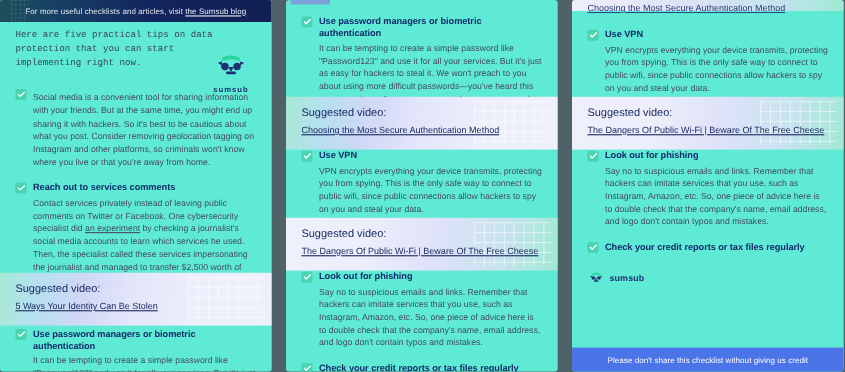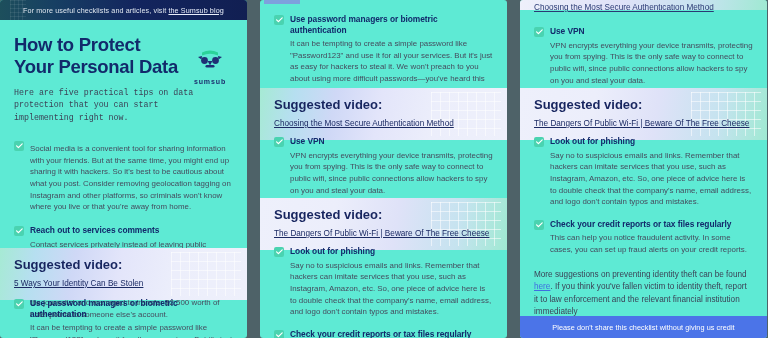--- a/index.html
+++ b/index.html
@@ -154,21 +154,21 @@
     position: absolute;
     right: 6px; top: 4px; bottom: 4px; width: 70px;
     background-image:
       linear-gradient(to right, rgba(255,255,255,.55) 1px, transparent 1px),
       linear-gradient(to bottom, rgba(255,255,255,.55) 1px, transparent 1px);
     background-size: 9px 9px;
     pointer-events: none;
   }
   .video-label {
     position: relative; z-index: 2;
-    font-size: 13px; font-weight: bold; color: #17255f;
+    font-size: 10px; font-weight: normal; color: #17255f;
   }
   .video-link {
     position: relative; z-index: 2;
     display: inline-block;
     margin-top: 3px;
     font-size: 8.2px;
     color: #1b2a63;
     text-decoration: underline;
   }
 
@@ -247,21 +247,20 @@
           <path d="M5 7 L9 6 L8.5 9.5 Z" fill="#1f2f74"></path>
           <path d="M29 7 L25 6 L25.5 9.5 Z" fill="#1f2f74"></path>
           <circle cx="11.5" cy="10.5" r="3.4" fill="#1f2f74"></circle>
           <circle cx="22.5" cy="10.5" r="3.4" fill="#1f2f74"></circle>
           <path d="M14.6 11 L19.4 11 L17 15.5 Z" fill="#1f2f74"></path>
           <rect x="12.5" y="15" width="9" height="2.6" rx="1.3" fill="#1f2f74"></rect>
         </svg>
         <div class="logo-word">sumsub</div>
       </div>
 
-      <div class="headline" style="padding-top:16px;">How to Protect Your Personal Data</div>
       <div class="intro">Here are five practical tips on data protection that you can start implementing right now.</div>
 
       <div style="margin-top:16px;">
         <div class="tip">
           <span class="check">
             <svg width="7" height="6" viewBox="0 0 7 6">
                 <path d="M0.6 2.8 L2.4 4.6 L6.2 0.8" stroke="#ffffff" stroke-width="1.2" fill="none" stroke-linecap="round" stroke-linejoin="round"></path>
               </svg>
           </span>
           <div class="tip-body">
@@ -409,25 +408,23 @@
       </div>
 
       <div class="tip" style="margin-top:11px;">
         <span class="check">
           <svg width="7" height="6" viewBox="0 0 7 6">
               <path d="M0.6 2.8 L2.4 4.6 L6.2 0.8" stroke="#ffffff" stroke-width="1.2" fill="none" stroke-linecap="round" stroke-linejoin="round"></path>
             </svg>
         </span>
         <div class="tip-body">
           <div class="tip-title">Check your credit reports or tax files regularly</div>
-          <div class="tip-text">This can help you notice fraudulent activity. In some cases, you can set up fraud alerts on your credit reports.</div>
-        </div>
-      </div>
-
-      <div class="closing"><span>More suggestions on preventing identity theft can be found </span><a href="#">here</a><span>. If you think you've fallen victim to identity theft, report it to law enforcement and the relevant financial institution immediately</span></div>
+        </div>
+      </div>
+
 
       <div class="footer-logo">
         <svg width="16" height="12" viewBox="0 0 34 22">
           <path d="M9 2.5 Q17 -1.5 25 2.5 L25 5.5 Q17 2 9 5.5 Z" fill="#2bd39a"></path>
           <path d="M5 7 L9 6 L8.5 9.5 Z" fill="#1f2f74"></path>
           <path d="M29 7 L25 6 L25.5 9.5 Z" fill="#1f2f74"></path>
           <circle cx="11.5" cy="10.5" r="3.4" fill="#1f2f74"></circle>
           <circle cx="22.5" cy="10.5" r="3.4" fill="#1f2f74"></circle>
           <path d="M14.6 11 L19.4 11 L17 15.5 Z" fill="#1f2f74"></path>
           <rect x="12.5" y="15" width="9" height="2.6" rx="1.3" fill="#1f2f74"></rect>

